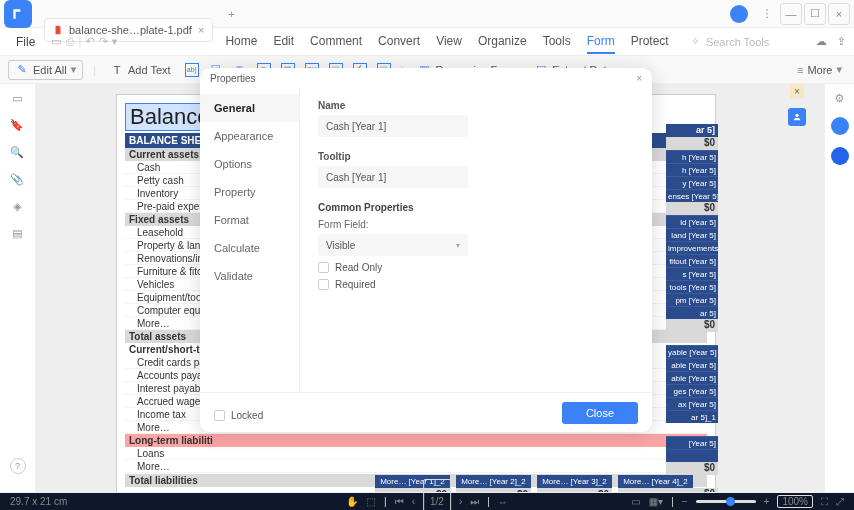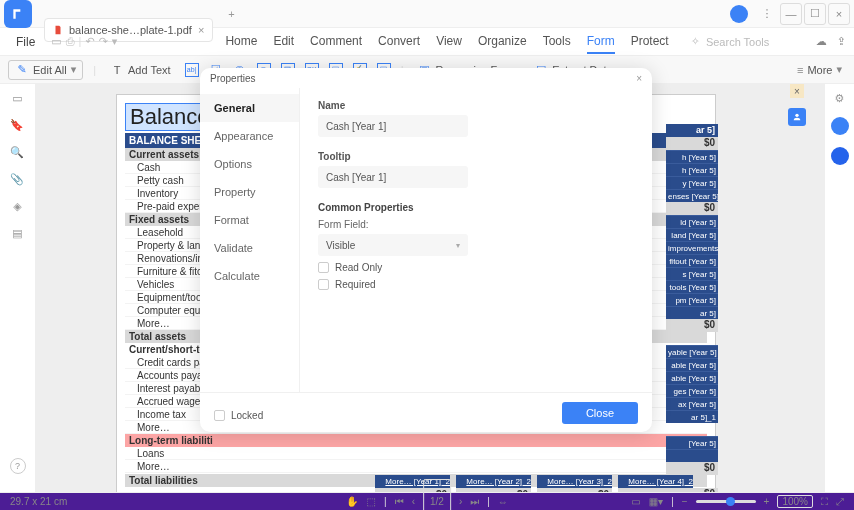--- a/index.html
+++ b/index.html
@@ -45,21 +45,21 @@
 .row { font-size: 10px; padding: 0 4px 0 12px; color: #333; border-bottom: 1px solid #f3f3f3; height: 13px; line-height: 13px; }
 
 .right-col { position: absolute; right: 106px; top: 40px; width: 52px; display: flex; flex-direction: column; }
 .right-col .yr { background: #2a4c8c; color: #fff; font-size: 9px; font-weight: bold; padding: 1px 3px; text-align: right; height: 13px; }
 .right-col .amt0 { background: #d9d9d9; font-weight: bold; font-size: 10px; text-align: right; padding: 0 3px; height: 13px; }
 .right-col .field5 { background: #2a4c8c; color: #fff; font-size: 8px; padding: 0 2px; text-align: right; height: 13px; line-height: 13px; white-space: nowrap; overflow: hidden; border-top: 1px solid #3a5c9c; }
 .right-col .gap { height: 13px; }
 
 .yr-fields-row { position: absolute; left: 258px; height: 13px; display: flex; gap: 6px; }
 .yr-fields-row.r1 { top: 380px; }
-.yr-fields-row .cell-yr { background: #2a4c8c; color: #fff; font-size: 8px; width: 75px; text-align: right; line-height: 13px; overflow: hidden; text-decoration: underline; }
+.yr-fields-row .cell-yr { background: #2a4c8c; color: #fff; font-size: 8px; width: 75px; text-align: center; line-height: 13px; overflow: hidden; }
 
 .amount-row { position: absolute; left: 258px; height: 13px; display: flex; gap: 6px; }
 .amount-row .cell-amt { width: 75px; text-align: right; font-size: 10px; font-weight: bold; background: #d9d9d9; padding-right: 3px; line-height: 13px; }
 
 .avatar-square { position: absolute; right: 18px; top: 24px; width: 18px; height: 18px; background: #3b82f6; border-radius: 3px; display: flex; align-items: center; justify-content: center; color: #fff; }
 
 .properties { position: absolute; left: 200px; top: 68px; width: 452px; height: 364px; background: #fff; box-shadow: 0 2px 20px rgba(0,0,0,0.15); border-radius: 10px; z-index: 100; display: flex; flex-direction: column; }
 .prop-hdr { height: 20px; display: flex; align-items: center; padding: 0 10px; font-size: 10px; color: #555; }
 .prop-close { margin-left: auto; color: #999; }
 .prop-body { flex: 1; display: flex; }
@@ -70,21 +70,21 @@
 .prop-label { font-size: 10px; color: #555; font-weight: 600; margin-top: 4px; margin-bottom: 4px; }
 .prop-input { width: 150px; height: 22px; background: #f6f6f6; border: none; border-radius: 3px; padding: 0 8px; font-size: 10px; color: #555; display: flex; align-items: center; }
 .prop-section { font-size: 10px; font-weight: 600; color: #444; margin-top: 14px; margin-bottom: 6px; }
 .prop-small { font-size: 10px; color: #666; margin-bottom: 4px; }
 .prop-select { width: 150px; height: 22px; background: #f6f6f6; border-radius: 3px; padding: 0 8px; font-size: 10px; color: #555; display: flex; align-items: center; justify-content: space-between; }
 .prop-check { display: flex; align-items: center; gap: 6px; font-size: 10px; color: #555; margin-top: 6px; }
 .prop-check .cb { width: 11px; height: 11px; border: 1px solid #ccc; border-radius: 2px; }
 .prop-footer { height: 40px; border-top: 1px solid #f0f0f0; display: flex; align-items: center; padding: 8px 14px; }
 .close-btn { margin-left: auto; background: #3b82f6; color: #fff; padding: 5px 24px; border-radius: 3px; font-size: 11px; border: none; }
 
-.statusbar { position: absolute; bottom: 0; left: 0; right: 0; height: 18px; background: #4c1d95; border-top: 1px solid #eee; display: flex; align-items: center; padding: 0 10px; font-size: 10px; color: #888; }
+.statusbar { position: absolute; bottom: 0; left: 0; right: 0; height: 18px; background: #0f172a; border-top: 1px solid #eee; display: flex; align-items: center; padding: 0 10px; font-size: 10px; color: #888; }
 .status-center { position: absolute; left: 50%; transform: translateX(-50%); display: flex; align-items: center; gap: 8px; }
 .status-right { margin-left: auto; display: flex; align-items: center; gap: 8px; }
 .zoom-track { width: 60px; height: 3px; background: #ddd; border-radius: 2px; position: relative; }
 .zoom-thumb { position: absolute; left: 30px; top: -3px; width: 9px; height: 9px; background: #3b82f6; border-radius: 50%; }
 .alert-x { position: absolute; right: 20px; top: 0; width: 14px; height: 14px; background: #f7e7c4; color: #666; display: flex; align-items: center; justify-content: center; font-size: 10px; z-index: 50; }
 </style>
 </head>
 <body>
 
 <div class="titlebar">
@@ -309,22 +309,22 @@
     <span>Properties</span>
     <span class="prop-close">×</span>
   </div>
   <div class="prop-body">
     <div class="prop-tabs">
       <div class="prop-tab active">General</div>
       <div class="prop-tab">Appearance</div>
       <div class="prop-tab">Options</div>
       <div class="prop-tab">Property</div>
       <div class="prop-tab">Format</div>
+      <div class="prop-tab">Calculate</div>
       <div class="prop-tab">Validate</div>
-      <div class="prop-tab">Calculate</div>
     </div>
     <div class="prop-content">
       <div class="prop-label">Name</div>
       <div class="prop-input">
           <span>Cash [Year 1]</span>
         </div>
       <div class="prop-label" style="margin-top:14px">Tooltip</div>
       <div class="prop-input">
           <span>Cash [Year 1]</span>
         </div>

